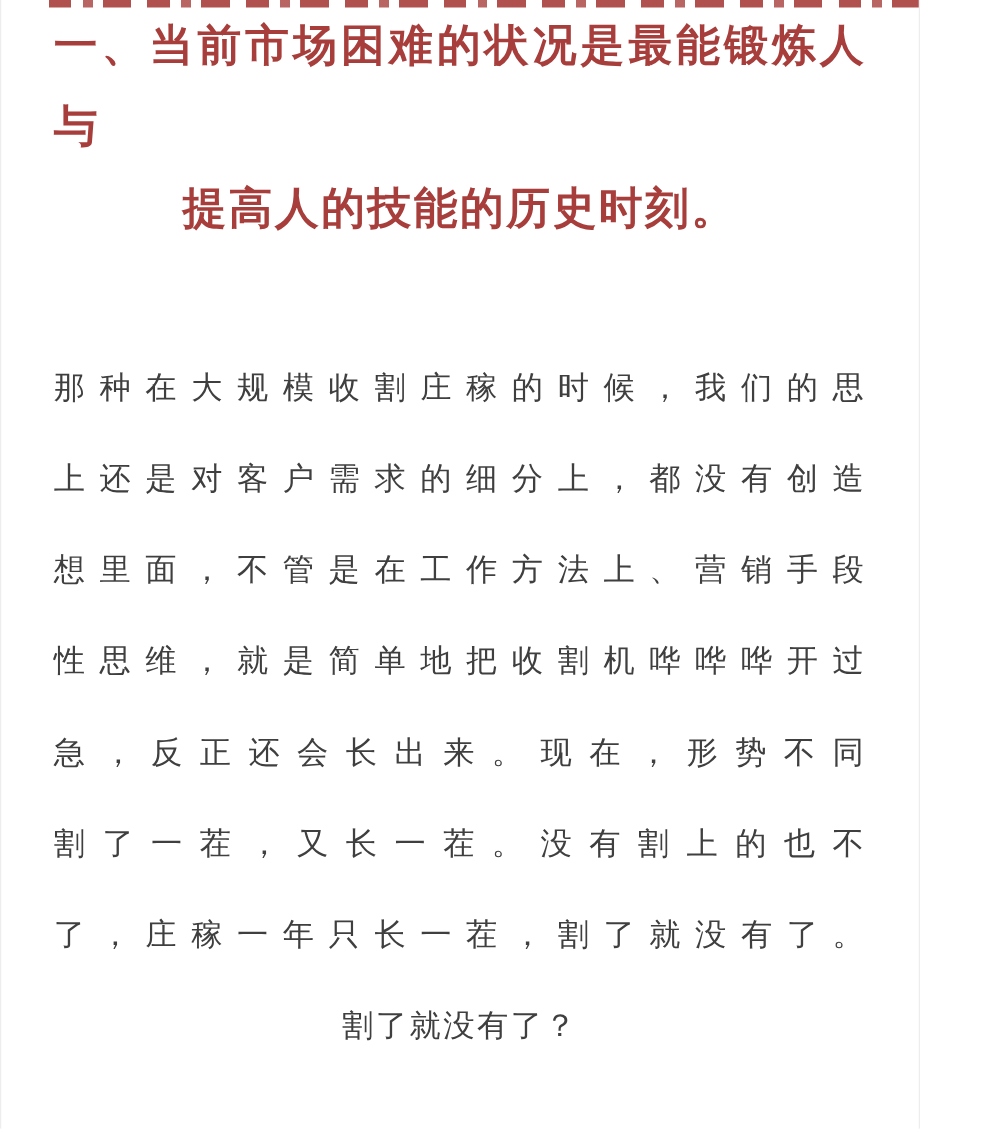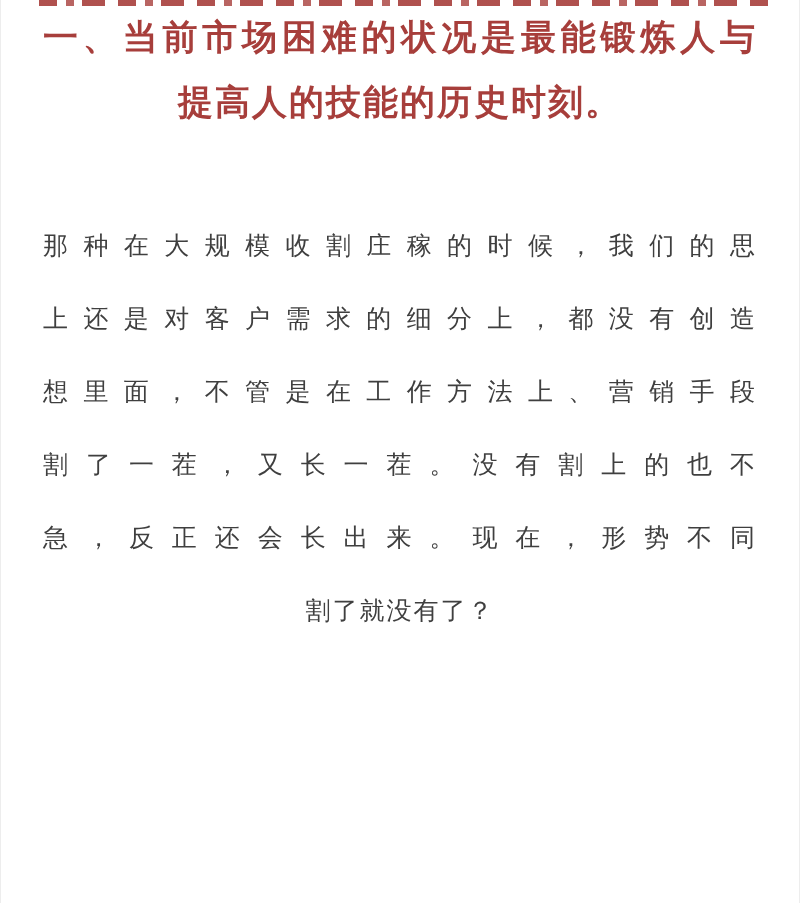--- a/index.html
+++ b/index.html
@@ -9,21 +9,21 @@
   body {
     width: 800px;
     height: 903px;
     background: #ffffff;
     font-family: "Liberation Sans", sans-serif;
     overflow: hidden;
   }
   .page {
     position: relative;
     box-sizing: border-box;
-    width: 800px;
+    width: 736px;
     height: 903px;
     background: var(--page_background, #ffffff);
     border-left: 1px solid var(--edge_border, #ededed);
     border-right: 1px solid var(--edge_border, #ededed);
     padding: 0 42px;
     overflow: hidden;
   }
   
   .top-strip {
     position: absolute;
@@ -75,18 +75,20 @@
 
   <h2 class="heading">
     <div class="line just">一、当前市场困难的状况是最能锻炼人与</div>
     <div class="line">提高人的技能的历史时刻。</div>
   </h2>
 
   <div class="para">
     <div class="line just">那种在大规模收割庄稼的时候，我们的思</div>
     <div class="line just">上还是对客户需求的细分上，都没有创造</div>
     <div class="line just">想里面，不管是在工作方法上、营销手段</div>
+    <div class="line just">性思维，就是简单地把收割机哗哗哗开过</div>
+    <div class="line just">急，反正还会长出来。现在，形势不同</div>
     <div class="line just">割了一茬，又长一茬。没有割上的也不</div>
-    <div class="line just">急，反正还会长出来。现在，形势不同</div>
+    <div class="line just">了，庄稼一年只长一茬，割了就没有了。</div>
     <div class="line">割了就没有了？</div>
   </div>
 
 </div>
 
 </body></html>

